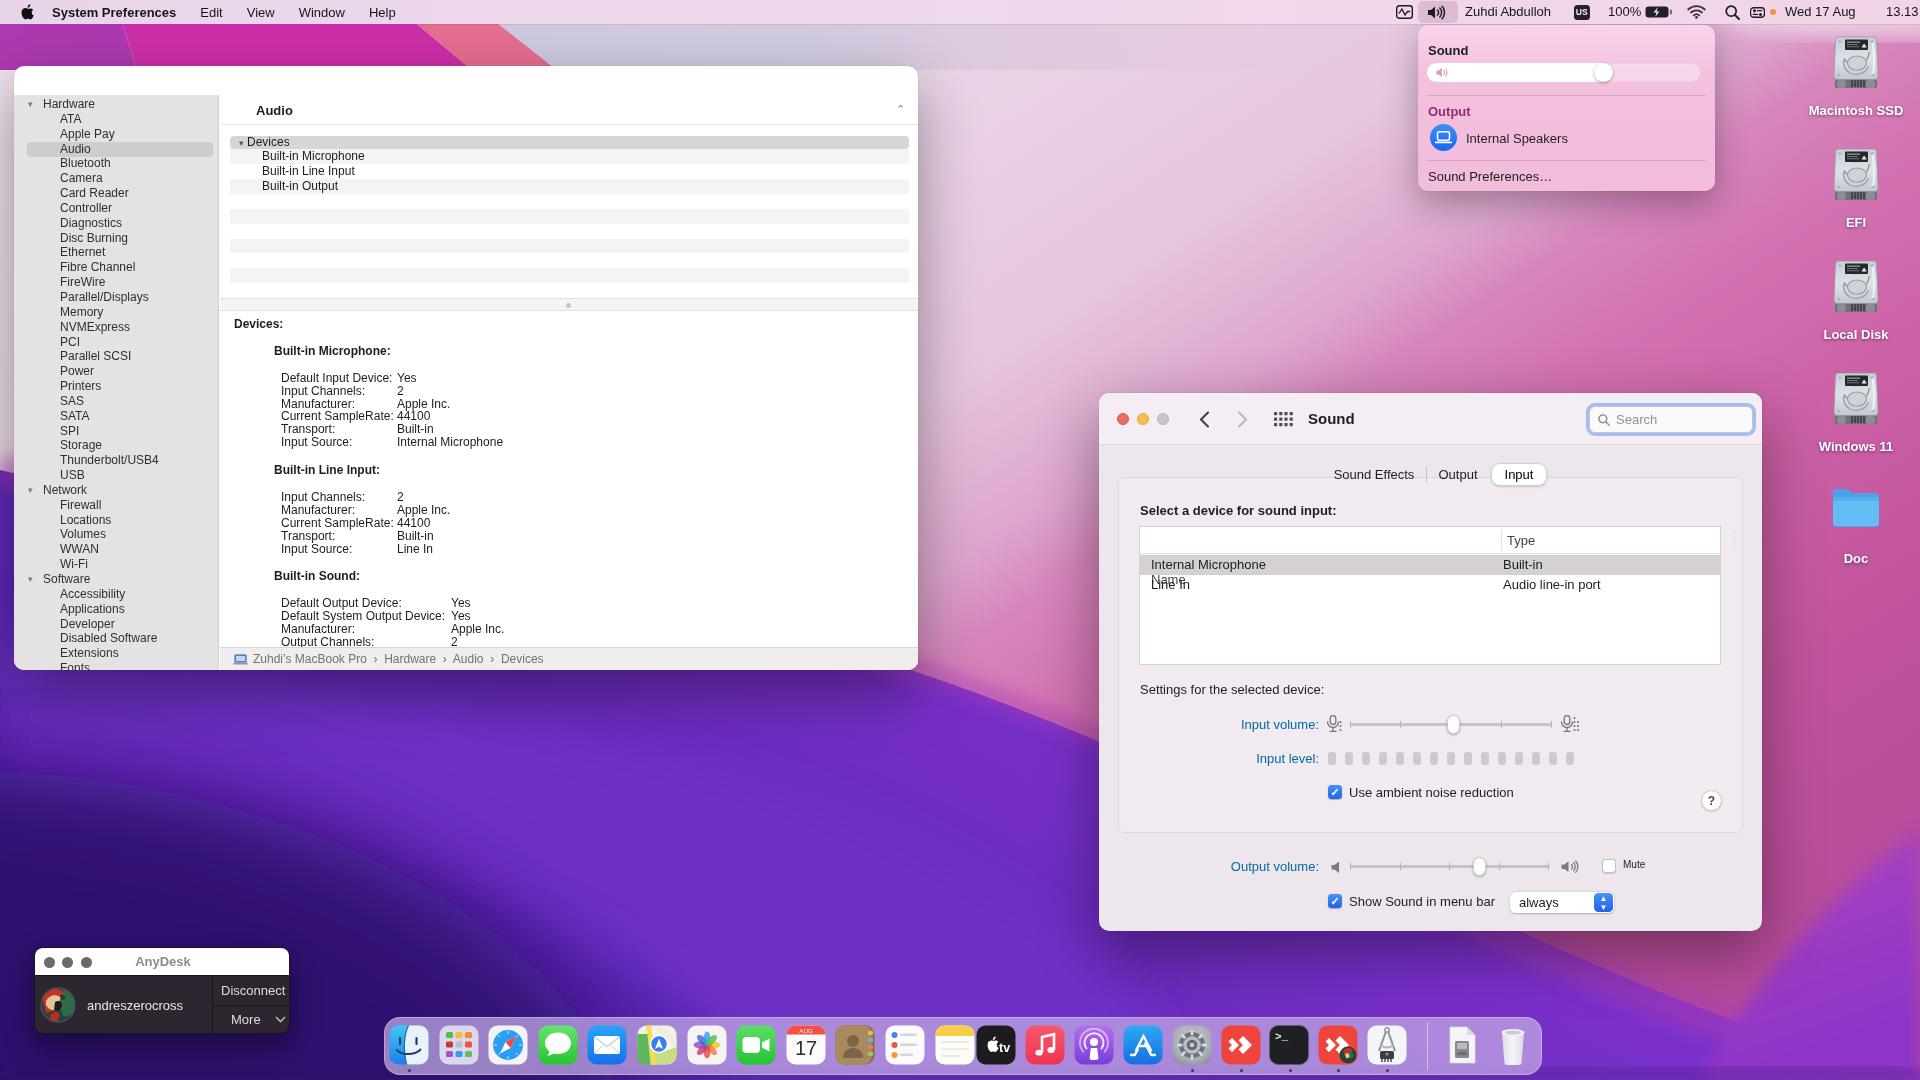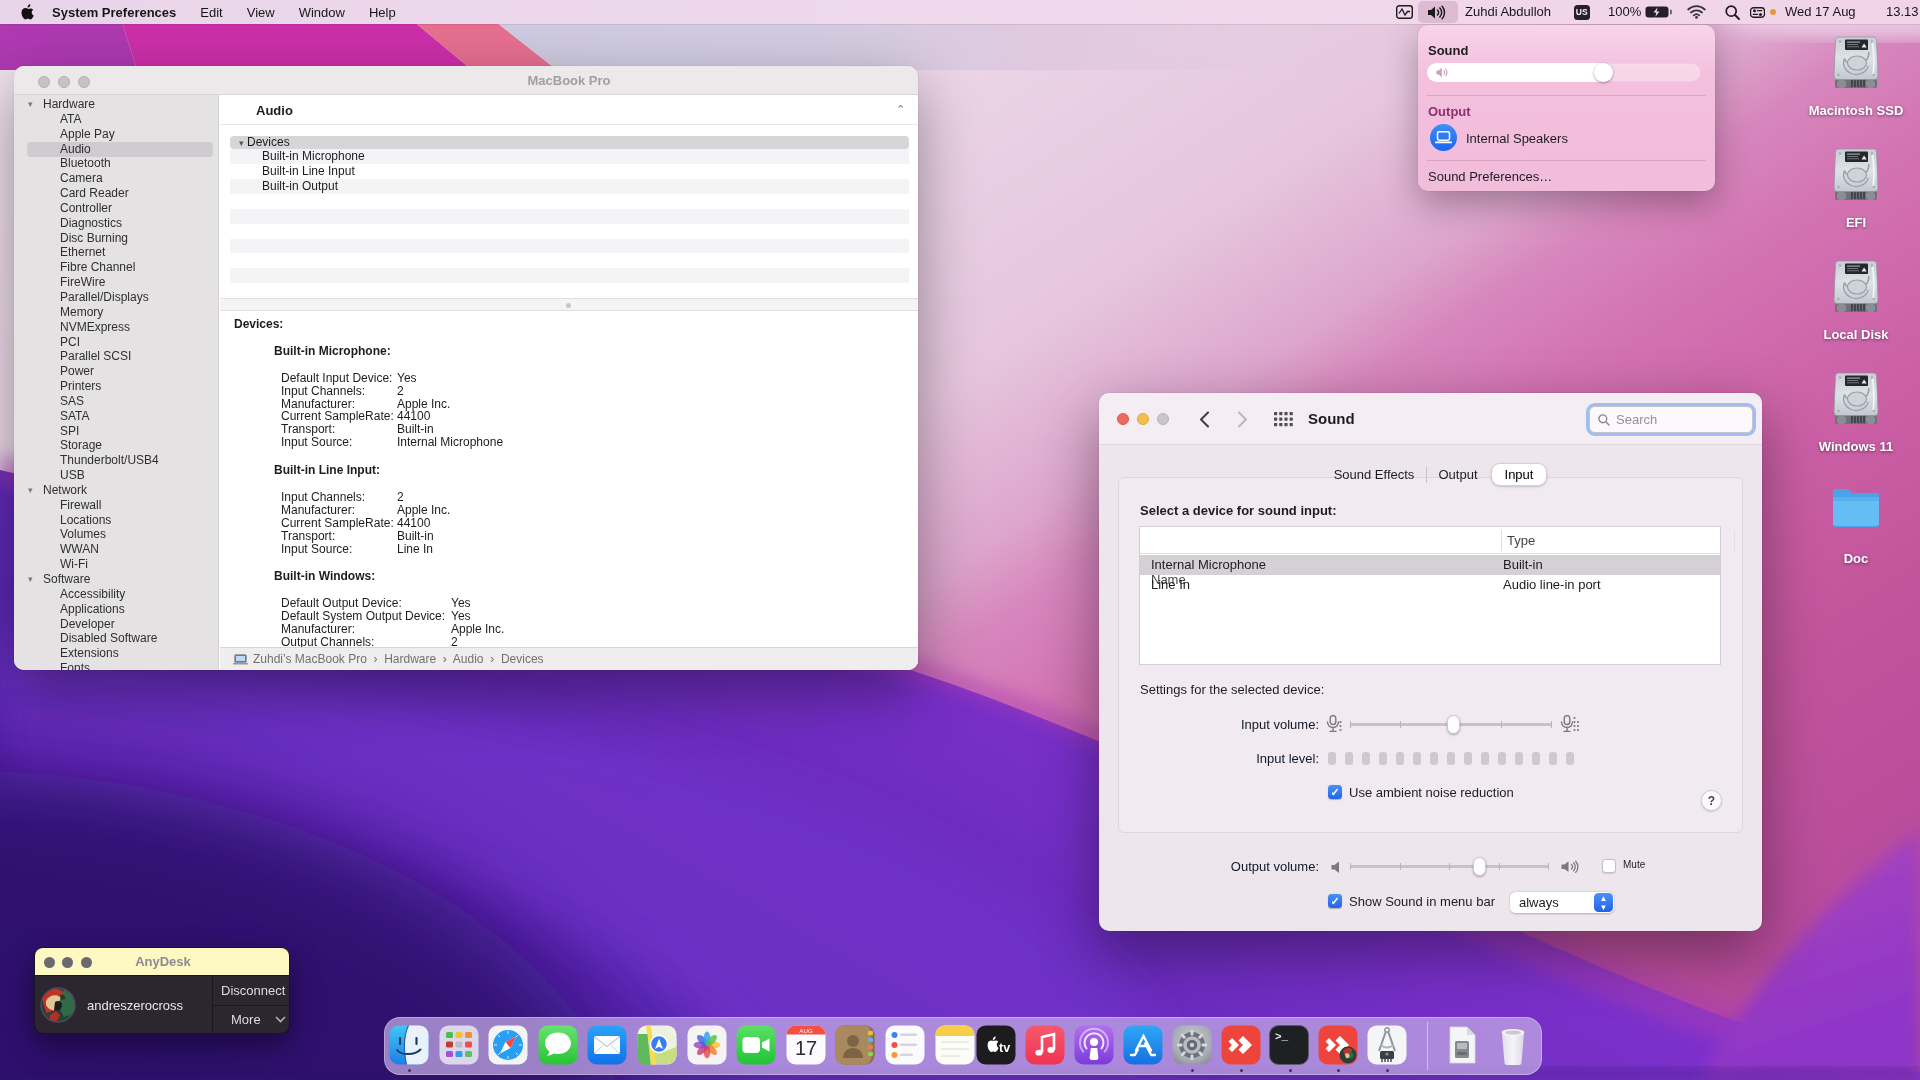--- a/index.html
+++ b/index.html
@@ -63,21 +63,21 @@
 #snd-search span { position:absolute; left:26px; top:5px; }
 .seg-txt { position:absolute; top:71px; height:22px; line-height:22px; font-size:13px; color:#1d1d1f; }
 #seg-input { position:absolute; left:392px; top:70px; width:56px; height:23px; background:#ffffff; border-radius:9px;
   border:0.5px solid #d5ced5; box-shadow:0 1px 2.5px rgba(0,0,0,0.18); text-align:center; line-height:22px; font-size:13px; }
 #snd-group { position:absolute; left:19px; top:84px; width:625px; height:356px; background:#f1ebf1;
   border:1px solid #ddd6dd; border-radius:6px; }
 #snd-table { position:absolute; left:40px; top:133px; width:582px; height:139px; background:#ffffff;
   border:1px solid #d5ced5; font-size:13px; color:#1d1d1f; }
 #snd-select-lbl { position:absolute; left:41px; top:110px; font-size:13px; font-weight:bold; color:#1d1d1f; }
 #snd-settings-lbl { position:absolute; left:41px; top:289px; font-size:13px; color:#1d1d1f; }
-.ctl-lbl { position:absolute; font-size:13px; color:#0f172a; text-align:right; width:130px; }
+.ctl-lbl { position:absolute; font-size:13px; color:#0369a1; text-align:right; width:130px; }
 .chk { position:absolute; width:14px; height:14px; border-radius:3.5px; }
 .chk.on { background:linear-gradient(#4a91f7,#2264e8); box-shadow:0 0.5px 1px rgba(0,0,0,0.25); }
 .chk.off { background:#ffffff; border:1px solid #c3bcc3; box-shadow:0 0.5px 1px rgba(0,0,0,0.12); }
 .chk.on:after { content:"✓"; color:#fff; font-size:11px; font-weight:bold; position:absolute; left:2.5px; top:0.5px; }
 #snd-help { position:absolute; left:602px; top:397px; width:21px; height:21px; border-radius:50%; background:#fdfcfd;
   border:0.5px solid #cfc8cf; box-shadow:0 1px 2px rgba(0,0,0,0.15); text-align:center; line-height:20px;
   font-size:12px; font-weight:bold; color:#444; }
 #snd-dd { position:absolute; left:411px; top:499px; width:104px; height:21px; background:#ffffff; border-radius:5.5px;
   box-shadow:0 0.5px 2px rgba(0,0,0,0.25); font-size:13px; color:#1d1d1f; }
 #snd-dd .cap { position:absolute; right:1px; top:1px; width:19px; height:19px; border-radius:4.5px;
@@ -86,21 +86,21 @@
 
 #pop { position:absolute; left:1418px; top:25px; width:297px; height:166px; border-radius:10px;
   background:linear-gradient(#f8d4e9,#f3c0de 30%,#f2bcdb); box-shadow:0 12px 34px rgba(0,0,0,0.3), 0 0 1px rgba(0,0,0,0.25);
   z-index:25; font-size:13px; color:#1d1d1f; }
 #pop .sep { position:absolute; left:9px; width:279px; height:1px; background:rgba(90,40,70,0.16); }
 
 
 #anydesk { position:absolute; left:34px; top:947px; width:256px; height:87px; border-radius:9px;
   background:#2b2630; border:1px solid #17141b; box-shadow:0 12px 30px rgba(0,0,0,0.45); z-index:10;
   overflow:hidden; }
-#ad-title { position:absolute; left:0; top:0; width:256px; height:28px; background:#fef9c3; border-bottom:1px solid #1a171f; }
+#ad-title { position:absolute; left:0; top:0; width:256px; height:28px; background:#ffffff; border-bottom:1px solid #1a171f; }
 #ad-title .t { position:absolute; left:0; width:256px; text-align:center; top:6px; font-size:13px; font-weight:bold; color:#8e8a92; }
 #ad-title .dot { position:absolute; top:8.5px; width:11px; height:11px; border-radius:50%; background:#6c6870; }
 
 
 #dock { position:absolute; left:384px; top:1017px; width:1158px; height:58px; border-radius:16px;
   background:rgba(196,172,230,0.72); border:1px solid rgba(255,255,255,0.30); z-index:20; }
 .dicon { position:absolute; top:1025px; width:40px; height:40px; z-index:21; }
 .ddot { position:absolute; top:1069px; width:3px; height:3px; border-radius:50%; background:#3c3452; z-index:21; }
 
 
@@ -223,26 +223,20 @@
     <line x1="10" y1="4.5" x2="15.5" y2="4.5" stroke="#1b1b1d" stroke-width="1.8" stroke-linecap="round"></line>
     <circle cx="14" cy="9.5" r="2" fill="#1b1b1d"></circle>
     <line x1="4.5" y1="9.5" x2="10" y2="9.5" stroke="#1b1b1d" stroke-width="1.8" stroke-linecap="round"></line>
   </svg>
   <div style="position:absolute; left:380px; top:9px; width:6px; height:6px; border-radius:50%; background:#e8973a;"></div>
   <span style="position:absolute; left:395px; top:4px;">Wed 17 Aug</span>
   <span style="position:absolute; left:496px; top:4px;">13.13</span>
 </div>
 
 <div id="sysinfo">
-  <div id="si-titlebar">
-    <div class="tl" style="left:24px; top:10px; width:12px; height:12px; background:#c6c3c5; border:0.5px solid #b2afb1;"></div>
-    <div class="tl" style="left:44px; top:10px; width:12px; height:12px; background:#c6c3c5; border:0.5px solid #b2afb1;"></div>
-    <div class="tl" style="left:64px; top:10px; width:12px; height:12px; background:#c6c3c5; border:0.5px solid #b2afb1;"></div>
-    <div id="si-title">MacBook Pro</div>
-  </div>
   <div id="si-sidebar">
     <div id="si-sel"></div>
     <div id="si-list">
           <div class="row hdr"><span class="chev">▾</span>Hardware</div>
           <div class="row">ATA</div>
           <div class="row">Apple Pay</div>
           <div class="row">Audio</div>
           <div class="row">Bluetooth</div>
           <div class="row">Camera</div>
           <div class="row">Card Reader</div>
@@ -319,21 +313,21 @@
           <div class="lbl" style="left:61px;top:178.9px;">Input Channels:</div>
           <div class="lbl" style="left:177px;top:178.9px;">2</div>
           <div class="lbl" style="left:61px;top:191.85px;">Manufacturer:</div>
           <div class="lbl" style="left:177px;top:191.85px;">Apple Inc.</div>
           <div class="lbl" style="left:61px;top:204.79999999999998px;">Current SampleRate:</div>
           <div class="lbl" style="left:177px;top:204.79999999999998px;">44100</div>
           <div class="lbl" style="left:61px;top:217.74999999999997px;">Transport:</div>
           <div class="lbl" style="left:177px;top:217.74999999999997px;">Built-in</div>
           <div class="lbl" style="left:61px;top:230.69999999999996px;">Input Source:</div>
           <div class="lbl" style="left:177px;top:230.69999999999996px;">Line In</div>
-          <div class="lbl b" style="left:54px;top:258px;">Built-in Windows:</div>
+          <div class="lbl b" style="left:54px;top:258px;">Built-in Sound:</div>
           <div class="lbl" style="left:61px;top:285px;">Default Output Device:</div>
           <div class="lbl" style="left:231px;top:285px;">Yes</div>
           <div class="lbl" style="left:61px;top:297.95px;">Default System Output Device:</div>
           <div class="lbl" style="left:231px;top:297.95px;">Yes</div>
           <div class="lbl" style="left:61px;top:310.9px;">Manufacturer:</div>
           <div class="lbl" style="left:231px;top:310.9px;">Apple Inc.</div>
           <div class="lbl" style="left:61px;top:323.84999999999997px;">Output Channels:</div>
           <div class="lbl" style="left:231px;top:323.84999999999997px;">2</div>
         </div>
   </div>

